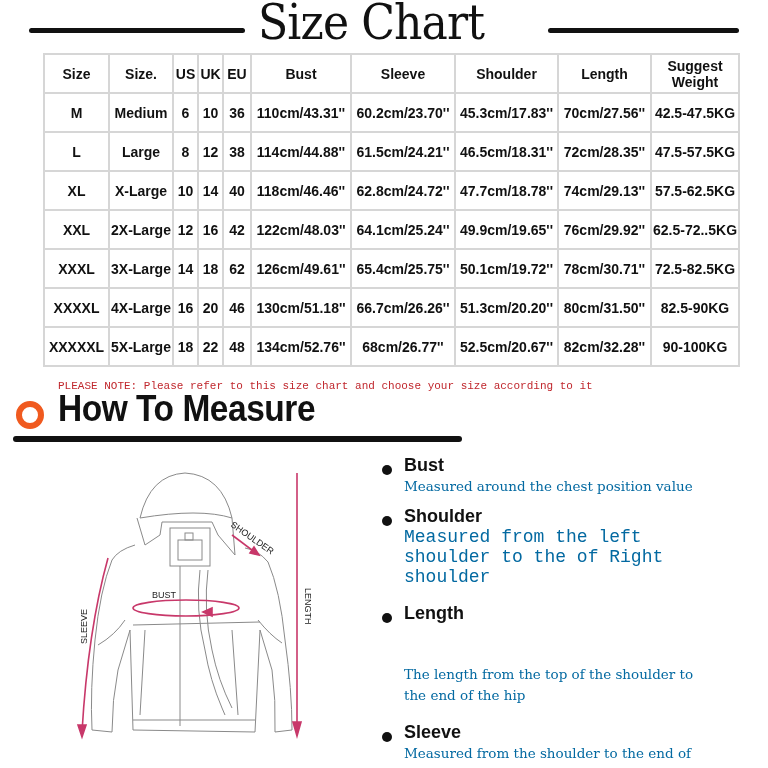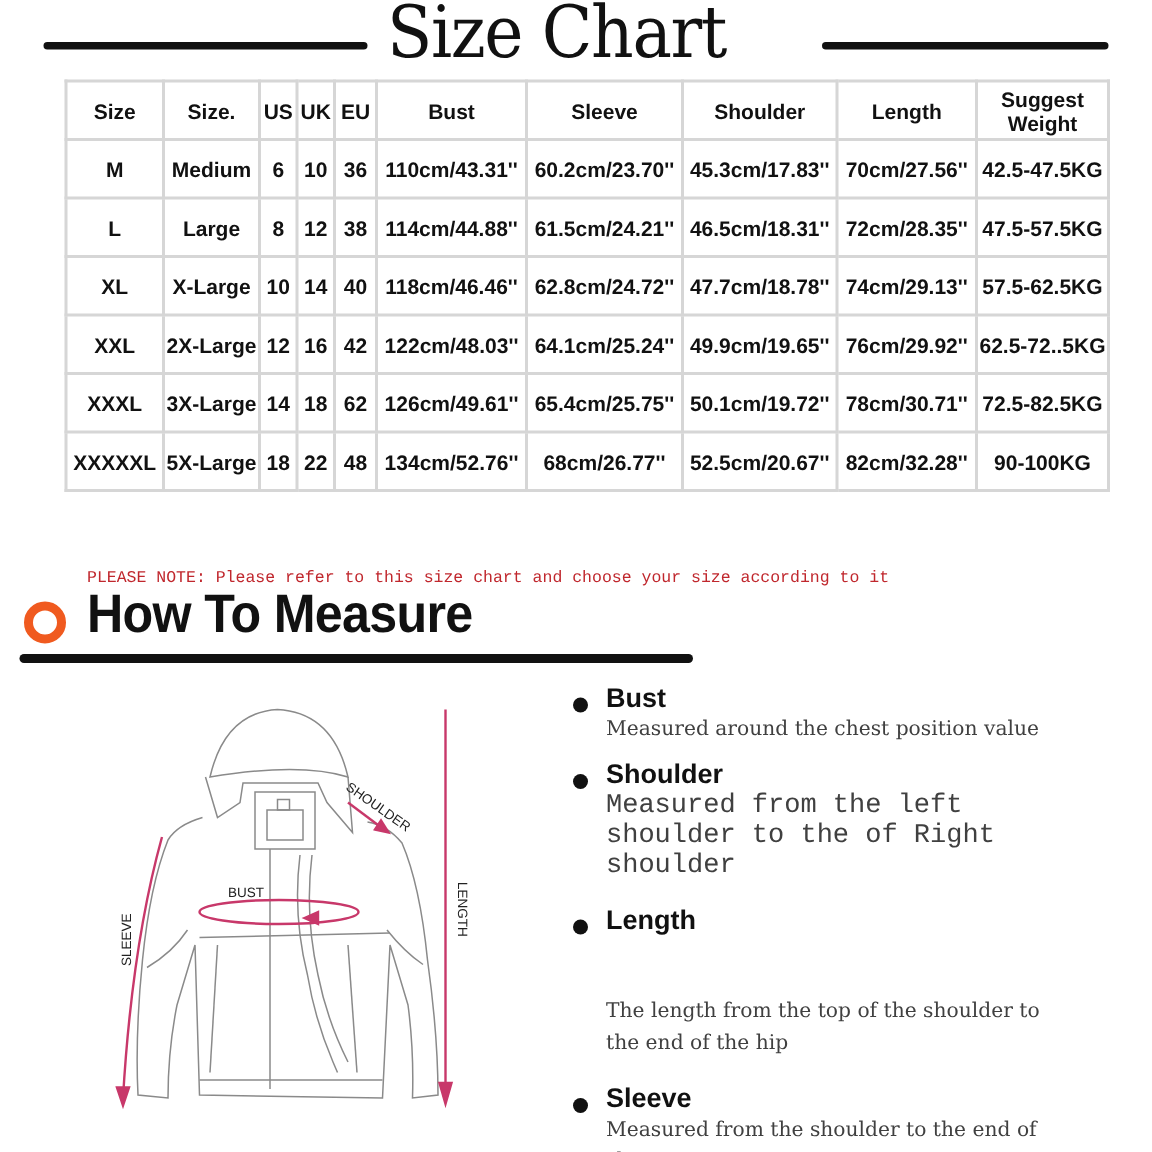--- a/index.html
+++ b/index.html
@@ -16,21 +16,21 @@
   .note { position:absolute; left:58px; top:380px; font-family:"Liberation Mono", monospace; font-size:11px; color:#c0272d; white-space:nowrap; }
   .howto { position:absolute; left:14px; top:392px; height:44px; }
   .howto-icon { position:absolute; left:2px; top:9px; width:16px; height:16px; border:6px solid #f05a1f; border-radius:50%; background:#fff; }
   .howto-text { position:absolute; left:44px; top:-4px; font-family:"Liberation Sans", sans-serif; font-weight:bold; font-size:36px; letter-spacing:-0.5px; color:#111; white-space:nowrap; transform:scaleX(0.93); transform-origin:left top; }
   .howto-line { position:absolute; left:13px; top:436px; width:449px; height:6px; background:#111; border-radius:3px; }
   .diagram { position:absolute; left:0; top:440px; width:360px; height:328px; }
   .measure-list { position:absolute; left:378px; top:455px; width:380px; }
   .m-item { position:relative; padding-left:26px; }
   .m-dot { position:absolute; left:4px; width:10px; height:10px; background:#111; border-radius:50%; }
   .m-title { font-family:"Liberation Sans", sans-serif; font-weight:bold; font-size:18px; color:#111; }
-  .m-desc { font-family:"DejaVu Serif", serif; font-size:13.5px; line-height:21px; color:#404040; }
+  .m-desc { font-family:"DejaVu Serif", serif; font-size:13.5px; line-height:21px; color:#0369a1; }
   .m-desc.mono { font-family:"Liberation Mono", monospace; font-size:18px; line-height:20px; }
 </style>
 </head>
 <body>
 
 <div class="title-wrap">
   <div class="title-line l"></div>
   <div class="title-text">Size Chart</div>
   <div class="title-line" style="left:548px;width:191px;"></div>
 </div>
@@ -117,20 +117,32 @@
         <td>14</td>
         <td>18</td>
         <td>62</td>
         <td>126cm/49.61''</td>
         <td>65.4cm/25.75''</td>
         <td>50.1cm/19.72''</td>
         <td>78cm/30.71''</td>
         <td class="wrap">72.5-82.5KG</td>
       </tr>
       <tr>
+        <td>XXXXL</td>
+        <td class="wrap">4X-Large</td>
+        <td>16</td>
+        <td>20</td>
+        <td>46</td>
+        <td>130cm/51.18''</td>
+        <td>66.7cm/26.26''</td>
+        <td>51.3cm/20.20''</td>
+        <td>80cm/31.50''</td>
+        <td class="wrap">82.5-90KG</td>
+      </tr>
+      <tr>
         <td>XXXXXL</td>
         <td class="wrap">5X-Large</td>
         <td>18</td>
         <td>22</td>
         <td>48</td>
         <td>134cm/52.76''</td>
         <td>68cm/26.77''</td>
         <td>52.5cm/20.67''</td>
         <td>82cm/32.28''</td>
         <td class="wrap">90-100KG</td>

